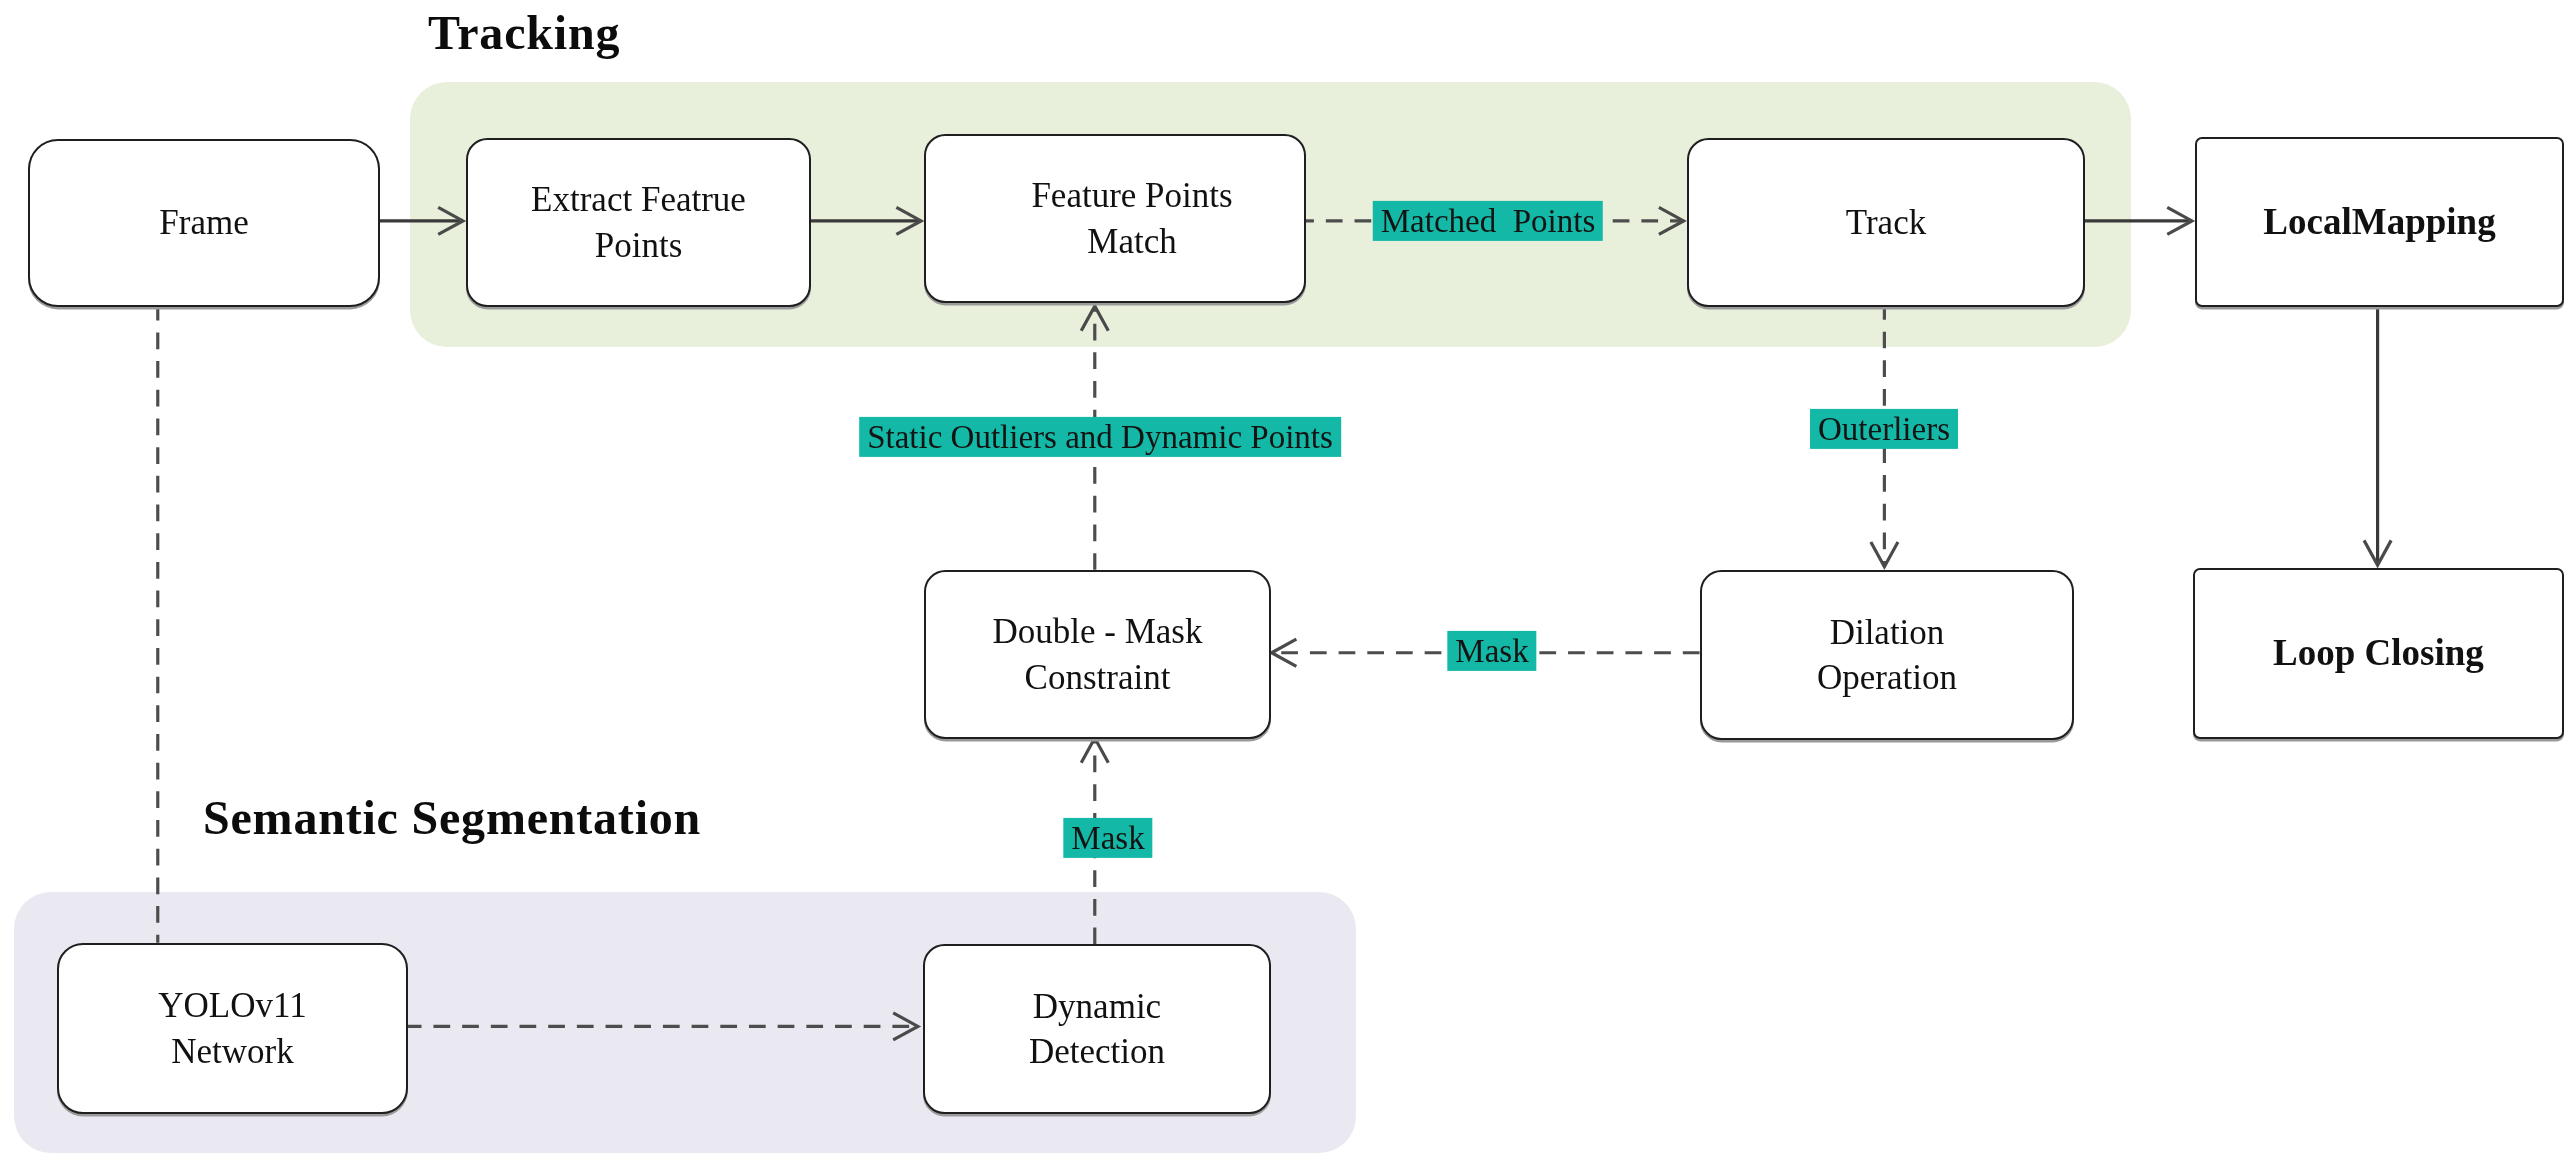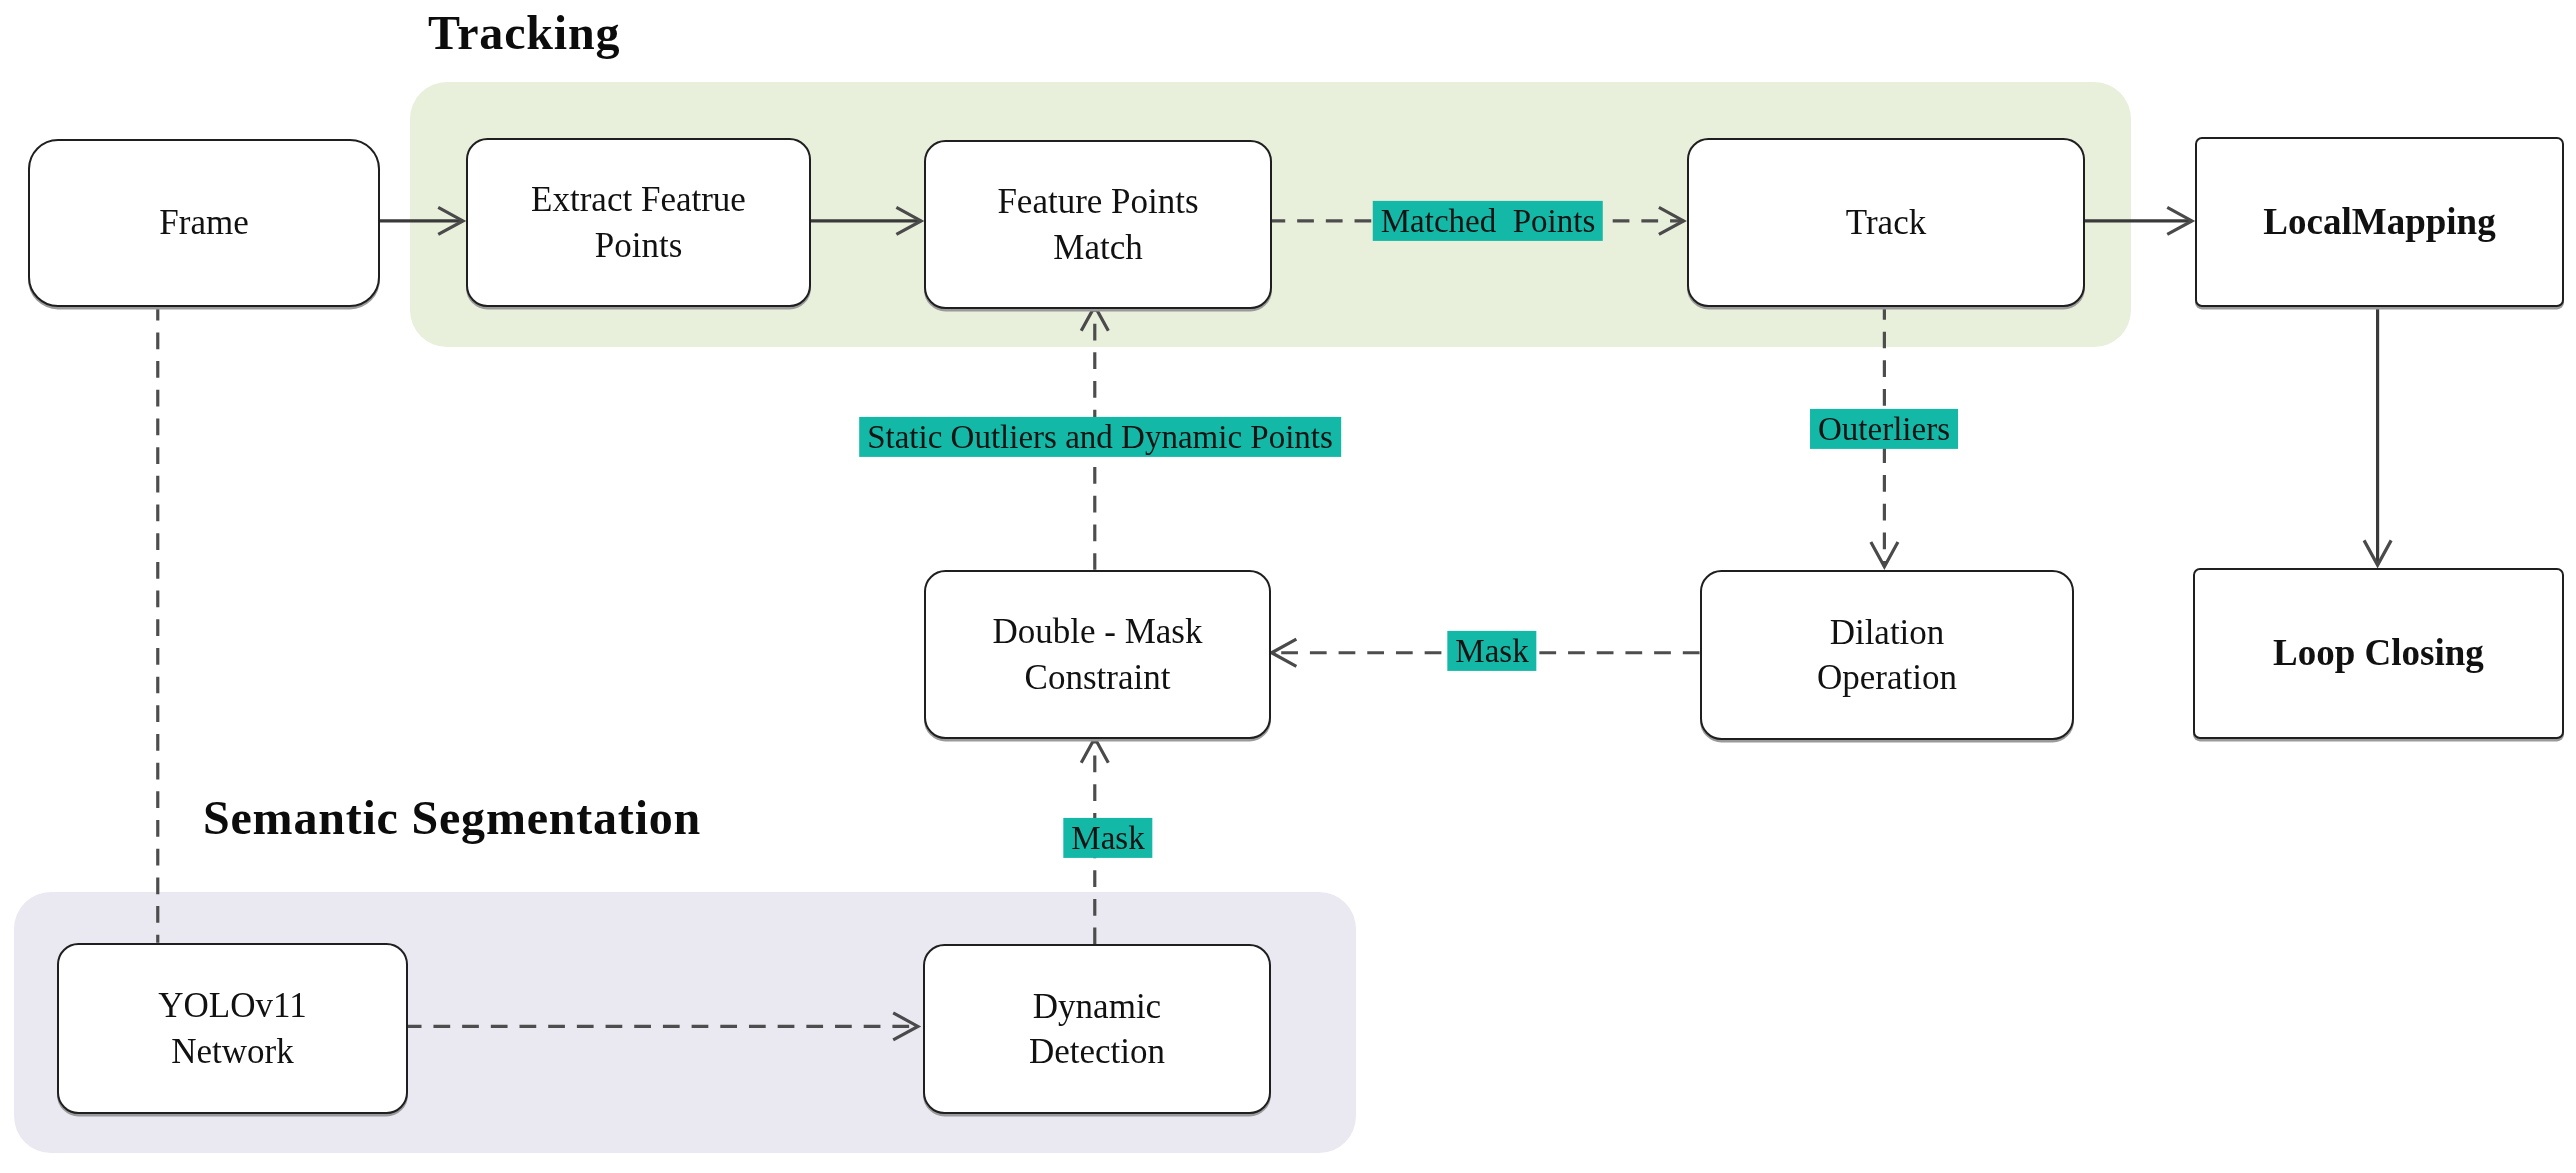--- a/index.html
+++ b/index.html
@@ -64,21 +64,21 @@
 
 <div class="node" style="left:28px;top:139px;width:348px;height:164px;border-radius:30px;">
   <span class="lbl">Frame</span>
 </div>
 
 <div class="node" style="left:466px;top:138px;width:341px;height:165px;">
   <span class="lbl">Extract Featrue
 Points</span>
 </div>
 
-<div class="node" style="left:924px;top:140px;width:344px;height:165px;">
+<div class="node" style="left:924px;top:134px;width:344px;height:165px;padding-left:34px;">
   <span class="lbl">Feature Points
 Match</span>
 </div>
 
 <div class="node" style="left:1687px;top:138px;width:394px;height:165px;">
   <span class="lbl">Track</span>
 </div>
 
 <div class="node node-bold" style="left:2195px;top:137px;width:365px;height:166px;">
   <span class="lbl">LocalMapping</span>
@@ -91,21 +91,21 @@
 
 <div class="node" style="left:1700px;top:570px;width:370px;height:166px;">
   <span class="lbl">Dilation
 Operation</span>
 </div>
 
 <div class="node node-bold" style="left:2193px;top:568px;width:367px;height:167px;">
   <span class="lbl">Loop Closing</span>
 </div>
 
-<div class="node" style="left:57px;top:943px;width:347px;height:167px;">
+<div class="node" style="left:57px;top:943px;width:347px;height:167px;border-radius:26px;">
   <span class="lbl">YOLOv11
 Network</span>
 </div>
 
 <div class="node" style="left:923px;top:944px;width:344px;height:166px;">
   <span class="lbl">Dynamic
 Detection</span>
 </div>
 
 <span class="edge-label" style="left:1488px;top:221px;">Matched  Points</span>

